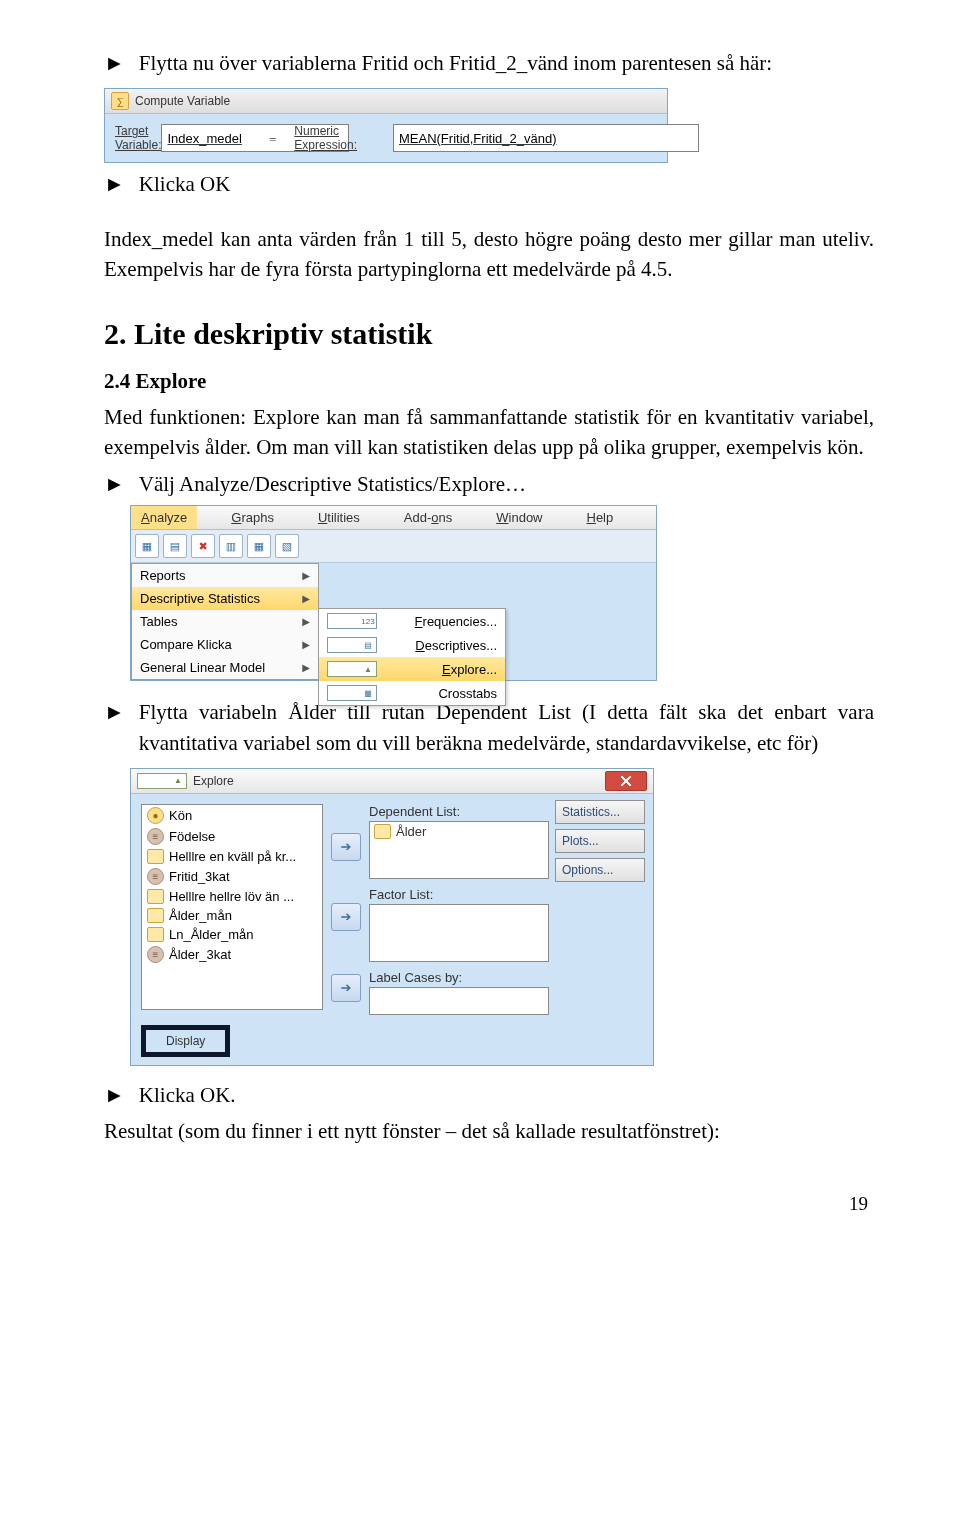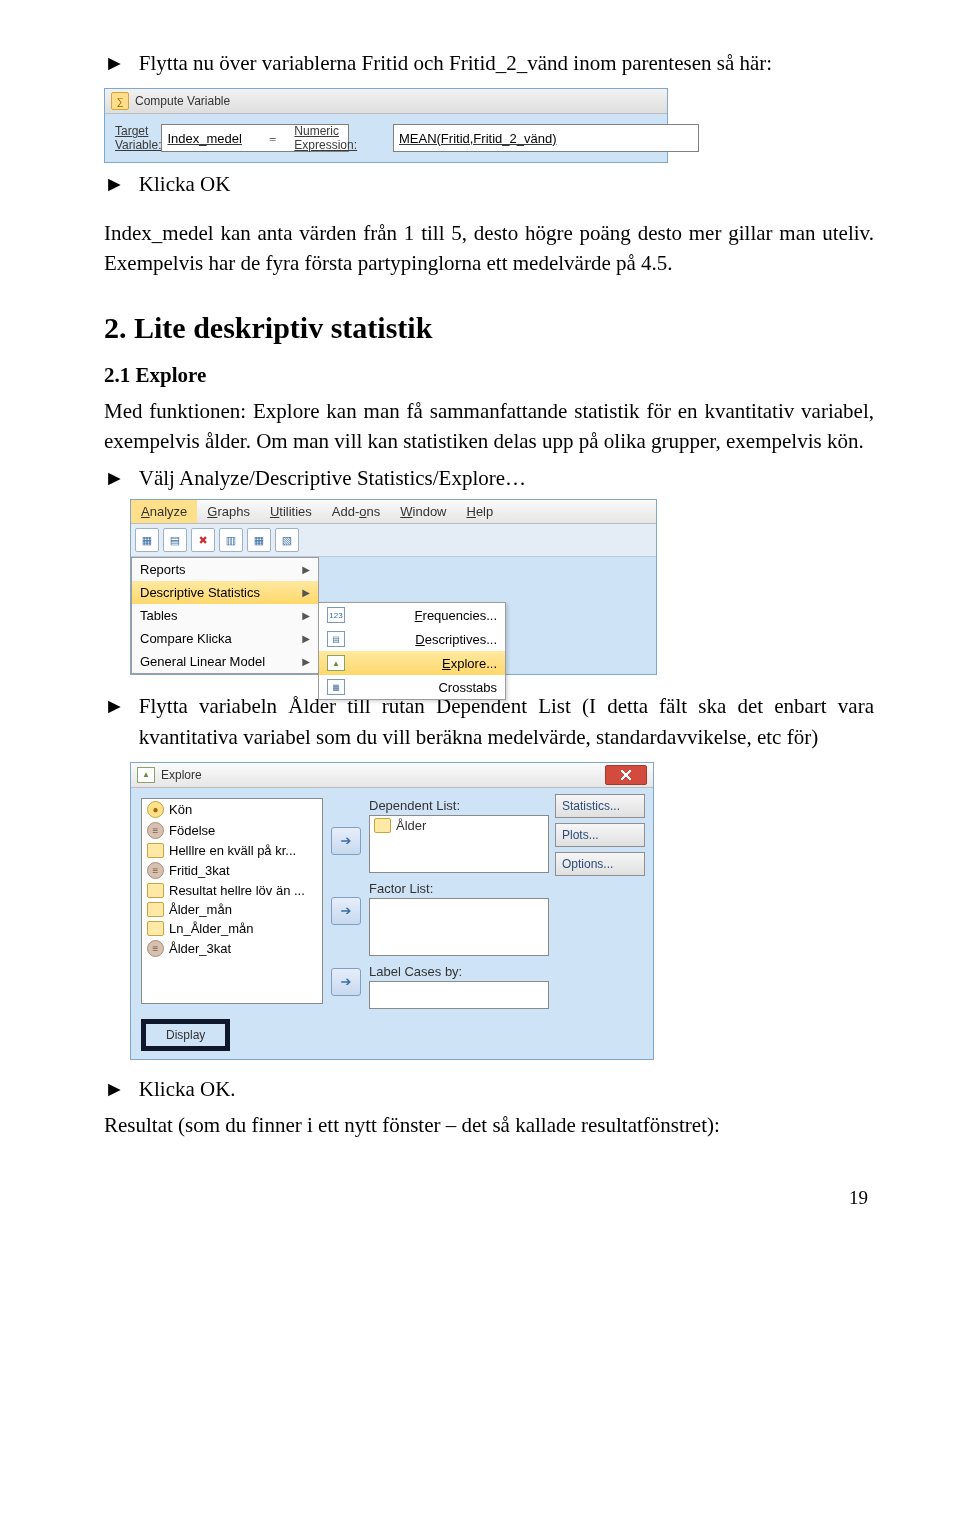--- a/index.html
+++ b/index.html
@@ -12,34 +12,34 @@
   .h3{font-size:21px;font-weight:bold;margin:18px 0 8px 0;}
   .img{margin:4px 0 6px 0;display:inline-block;background:#cfe3f6;border:1px solid #7fa7c7;}
   .compute{width:562px;padding:0;position:relative;}
   .compute .titlebar{display:flex;align-items:center;background:linear-gradient(#f2f2f2,#dedede);border-bottom:1px solid #bcbcbc;height:24px;padding:0 6px;font:12px "Segoe UI",Tahoma,Arial,sans-serif;color:#333;}
   .compute .titlebar .ic{width:16px;height:16px;background:#ffde8b;border:1px solid #d4a43b;border-radius:2px;margin-right:6px;display:inline-flex;align-items:center;justify-content:center;font-size:10px;color:#9a6a00;}
   .compute .body{display:flex;padding:10px;gap:18px;}
   .compute .col{display:flex;flex-direction:row;font:12px Tahoma,Arial,sans-serif;color:#3a3a3a;text-decoration:underline;}
   .compute input{font:13px Tahoma,Arial,sans-serif;padding:3px 5px;border:1px solid #808080;background:#fff;}
   .compute .eq{align-self:flex-end;margin-bottom:4px;font:13px Tahoma;color:#333;}
   .menu{width:525px;}
-  .menubar{display:flex;background:linear-gradient(#fafafa,#e6e6e6);border-bottom:1px solid #bcbcbc;font:13px Tahoma,Arial,sans-serif;color:#333;}
+  .menubar{display:flex;background:linear-gradient(#fafafa,#e6e6e6);border-bottom:1px solid #bcbcbc;font:13px Tahoma,Arial,sans-serif;color:#333;gap:24px;}
   .menubar div{padding:4px 10px;}
   .menubar div.sel{background:#ffe08a;}
   .menubar u{text-decoration:underline;}
   .toolbar{display:flex;gap:4px;padding:4px;background:#e4edf5;border-bottom:1px solid #b7c9da;}
   .toolbar .btn{width:22px;height:22px;background:#fff;border:1px solid #9ab3c7;border-radius:2px;display:flex;align-items:center;justify-content:center;font-size:11px;color:#3b6ea5;}
   .dropdown{position:relative;background:#fafafa;border:1px solid #9c9c9c;width:186px;float:left;font:13px Tahoma,Arial,sans-serif;text-align:center;}
   .dropdown .row{display:flex;align-items:center;padding:4px 8px;justify-content:space-between;}
   .dropdown .row.sel{background:linear-gradient(#ffe8a0,#ffd86b);}
   .dropdown .ar{font-size:10px;color:#555;}
   .submenu{position:absolute;left:186px;top:44px;background:#fff;border:1px solid #9c9c9c;width:186px;font:13px Tahoma,Arial,sans-serif;box-shadow:2px 2px 3px rgba(0,0,0,.15);}
   .submenu .row{display:flex;align-items:center;padding:4px 8px;gap:6px;}
   .submenu .row.sel{background:linear-gradient(#ffe8a0,#ffd86b);}
-  .ic-sm{width:16px;height:14px;border:1px solid #7e9ab3;background:#fff;display:inline-flex;align-items:center;justify-content:center;font-size:8px;color:#3b6ea5;}
+  .ic-sm{width:16px;height:14px;border:1px solid #7e9ab3;background:#fff;display:inline-flex;align-items:center;justify-content:center;font-size:8px;color:#3b6ea5;padding-left:32px;}
   .ic-sm.g{border-color:#8aa36b;color:#6a8a3f;}
   .explore{width:522px;padding:0;}
   .explore .title2{display:flex;align-items:center;justify-content:space-between;background:linear-gradient(#fbfbfb,#e6e6e6);border-bottom:1px solid #bcbcbc;height:24px;padding:0 6px;font:12px Tahoma,Arial,sans-serif;color:#333;}
   .explore .title2 .l{display:flex;align-items:center;gap:6px;}
   .explore .title2 .cl{width:40px;height:18px;background:#d34b3f;border:1px solid #a5382f;border-radius:2px;display:flex;align-items:center;justify-content:center;}
   .explore .title2 .cl::before{content:"";width:10px;height:10px;background:linear-gradient(45deg,transparent 44%,#fff 44%,#fff 56%,transparent 56%),linear-gradient(-45deg,transparent 44%,#fff 44%,#fff 56%,transparent 56%);}
   .explore .body2{display:flex;padding:10px;gap:8px;position:relative;}
   .varlist{width:180px;height:204px;background:#fff;border:1px solid #8a8a8a;overflow:auto;font:13px Tahoma,Arial,sans-serif;}
   .varlist .vi{display:flex;align-items:center;gap:5px;padding:2px 5px;}
   .vic{width:15px;height:15px;border-radius:50%;display:inline-flex;align-items:center;justify-content:center;font-size:10px;}
@@ -85,24 +85,24 @@
       <input style="width: 330px;" value="MEAN(Fritid,Fritid_2_vänd)">
     </div>
   </div>
 </div>
 
 <p class="para bullet">
   <span class="tri">► </span>
   <span>Klicka OK</span>
 </p>
 
-<p class="para" style="margin-top:18px">Index_medel kan anta värden från 1 till 5, desto högre poäng desto mer gillar man uteliv. Exempelvis har de fyra första partypinglorna ett medelvärde på 4.5.</p>
+<p class="para" style="margin-top:24px">Index_medel kan anta värden från 1 till 5, desto högre poäng desto mer gillar man uteliv. Exempelvis har de fyra första partypinglorna ett medelvärde på 4.5.</p>
 
 <div class="h2">2. Lite deskriptiv statistik</div>
-<div class="h3">2.1 Explore</div>
+<div class="h3">2.4 Explore</div>
 
 <p class="para">Med funktionen: Explore kan man få sammanfattande statistik för en kvantitativ variabel, exempelvis ålder. Om man vill kan statistiken delas upp på olika grupper, exempelvis kön.</p>
 
 <p class="para bullet" style="margin-bottom:2px">
   <span class="tri">► </span>
   <span>Välj Analyze/Descriptive Statistics/Explore…</span>
 </p>
 
 
 <div class="img menu clearfix" style="margin-left:26px">
@@ -191,21 +191,21 @@
           <div class="vi">
             <span class="vic sca"></span>
             <span>Helllre en kväll på kr...</span>
           </div>
           <div class="vi">
             <span class="vic ord">≡</span>
             <span>Fritid_3kat</span>
           </div>
           <div class="vi">
             <span class="vic sca"></span>
-            <span>Resultat hellre löv än ...</span>
+            <span>Helllre hellre löv än ...</span>
           </div>
           <div class="vi">
             <span class="vic sca"></span>
             <span>Ålder_mån</span>
           </div>
           <div class="vi">
             <span class="vic sca"></span>
             <span>Ln_Ålder_mån</span>
           </div>
           <div class="vi">

